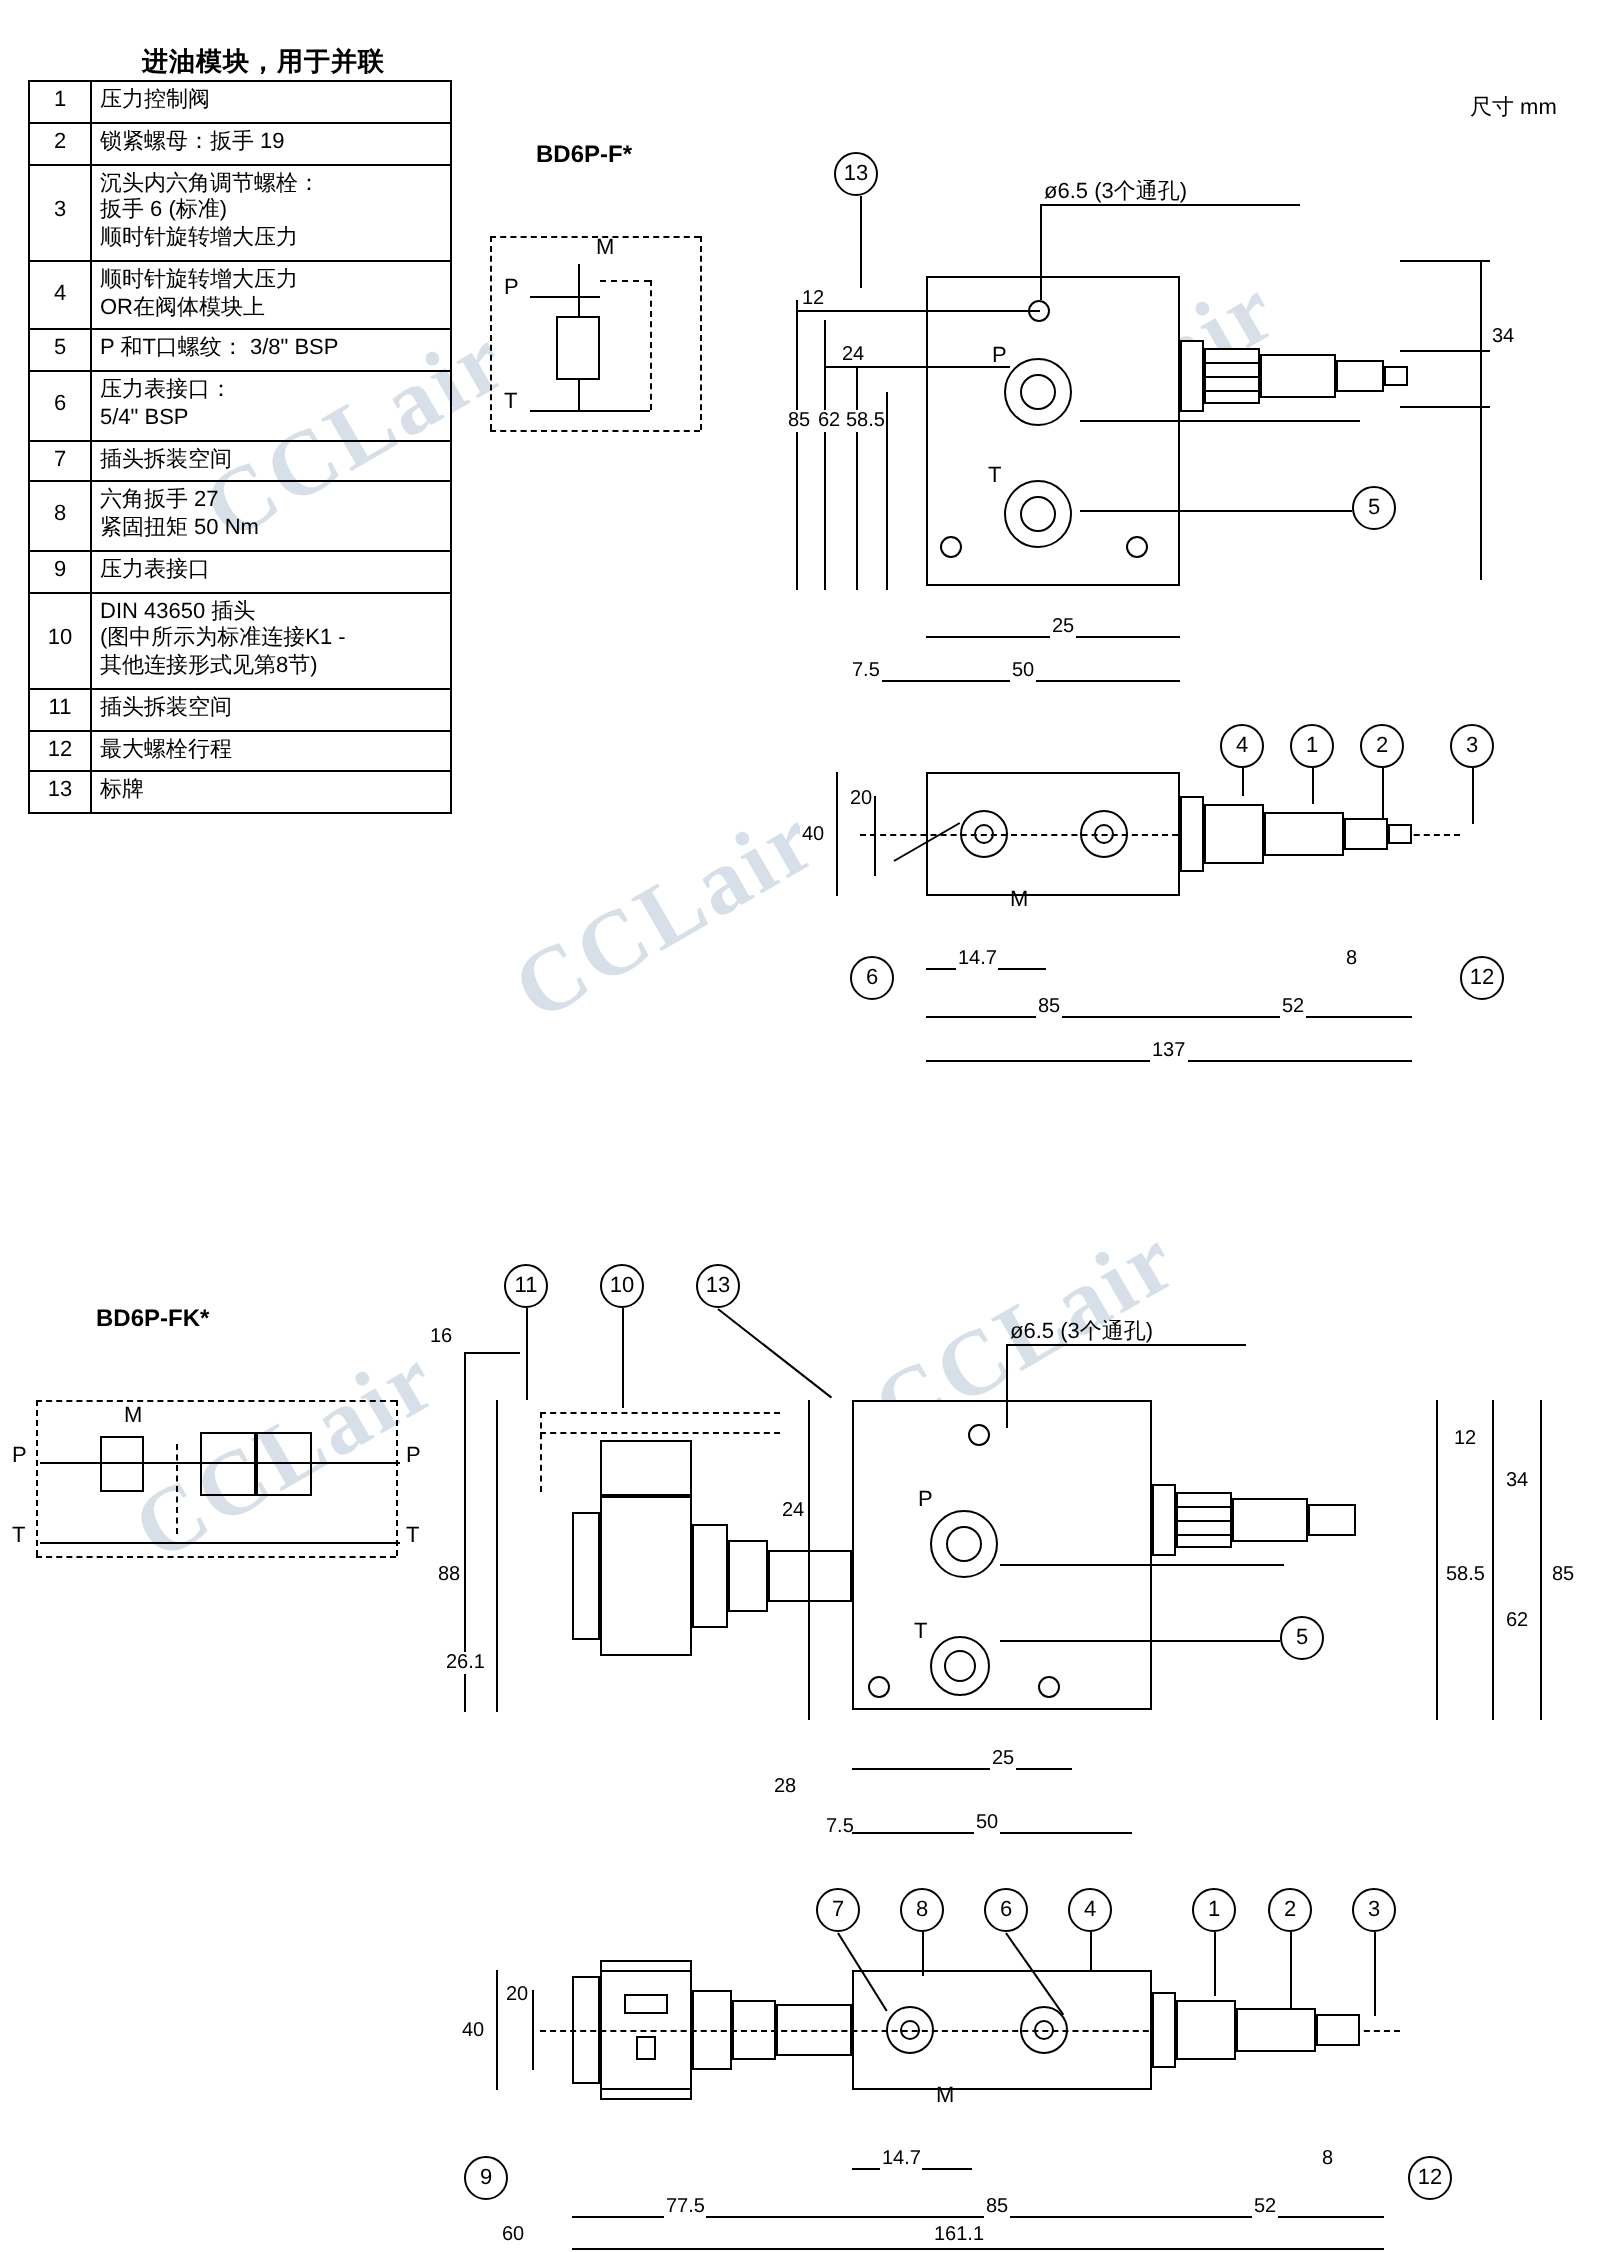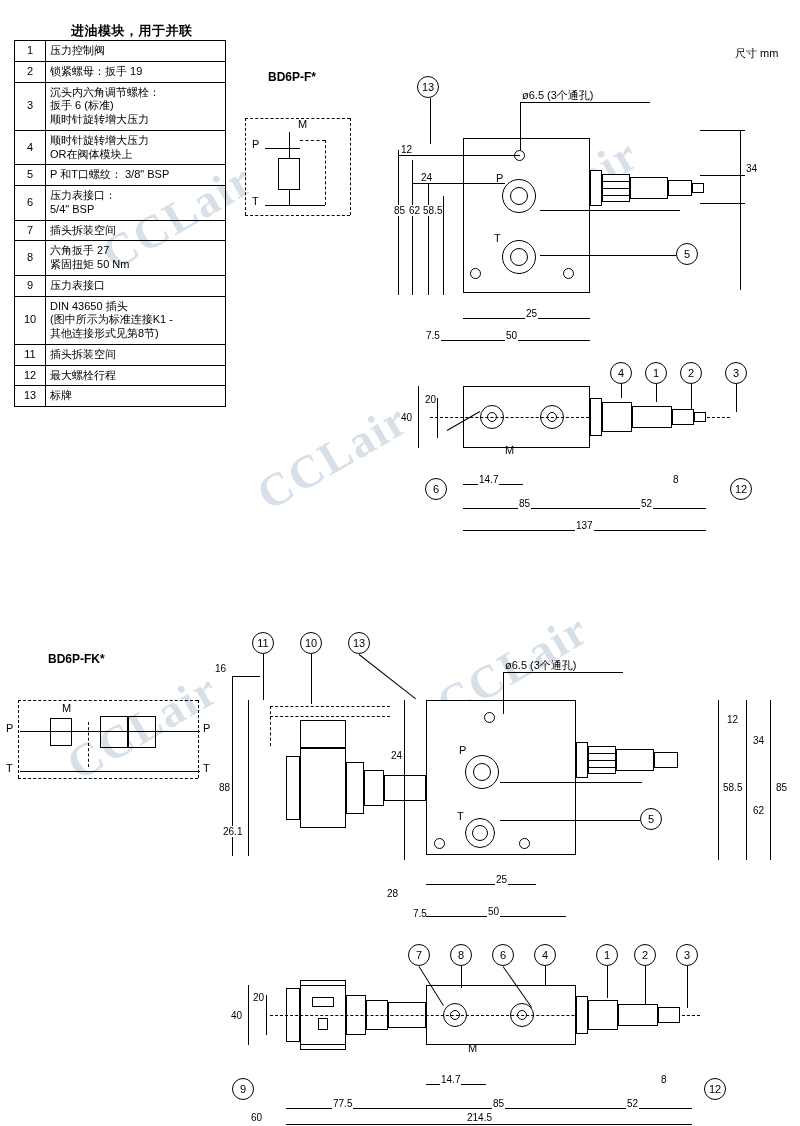--- a/index.html
+++ b/index.html
@@ -336,21 +336,21 @@
   <div class="dimtxt" style="left:440px;top:1074px;">14.7</div>
   <div class="ln hl" style="left:286px;top:1108px;width:140px;"></div>
   <div class="dimtxt" style="left:332px;top:1098px;">77.5</div>
   <div class="ln hl" style="left:426px;top:1108px;width:150px;"></div>
   <div class="dimtxt" style="left:492px;top:1098px;">85</div>
   <div class="ln hl" style="left:576px;top:1108px;width:116px;"></div>
   <div class="dimtxt" style="left:626px;top:1098px;">52</div>
   <div class="dimtxt" style="left:660px;top:1074px;">8</div>
   <div class="dimtxt" style="left:250px;top:1112px;">60</div>
   <div class="ln hl" style="left:286px;top:1124px;width:406px;"></div>
-  <div class="dimtxt" style="left:466px;top:1112px;">214.5</div>
+  <div class="dimtxt" style="left:466px;top:1112px;">161.1</div>
 
   <div class="callout" style="left:408px;top:944px;">7</div>
   <div class="callout" style="left:450px;top:944px;">8</div>
   <div class="callout" style="left:492px;top:944px;">6</div>
   <div class="callout" style="left:534px;top:944px;">4</div>
   <div class="callout" style="left:596px;top:944px;">1</div>
   <div class="callout" style="left:634px;top:944px;">2</div>
   <div class="callout" style="left:676px;top:944px;">3</div>
   <div class="ln" style="left:419px;top:966px;width:46px;height:1px;transform:rotate(58deg);transform-origin:left center;"></div>
   <div class="ln vl" style="left:461px;top:966px;height:22px;"></div>

